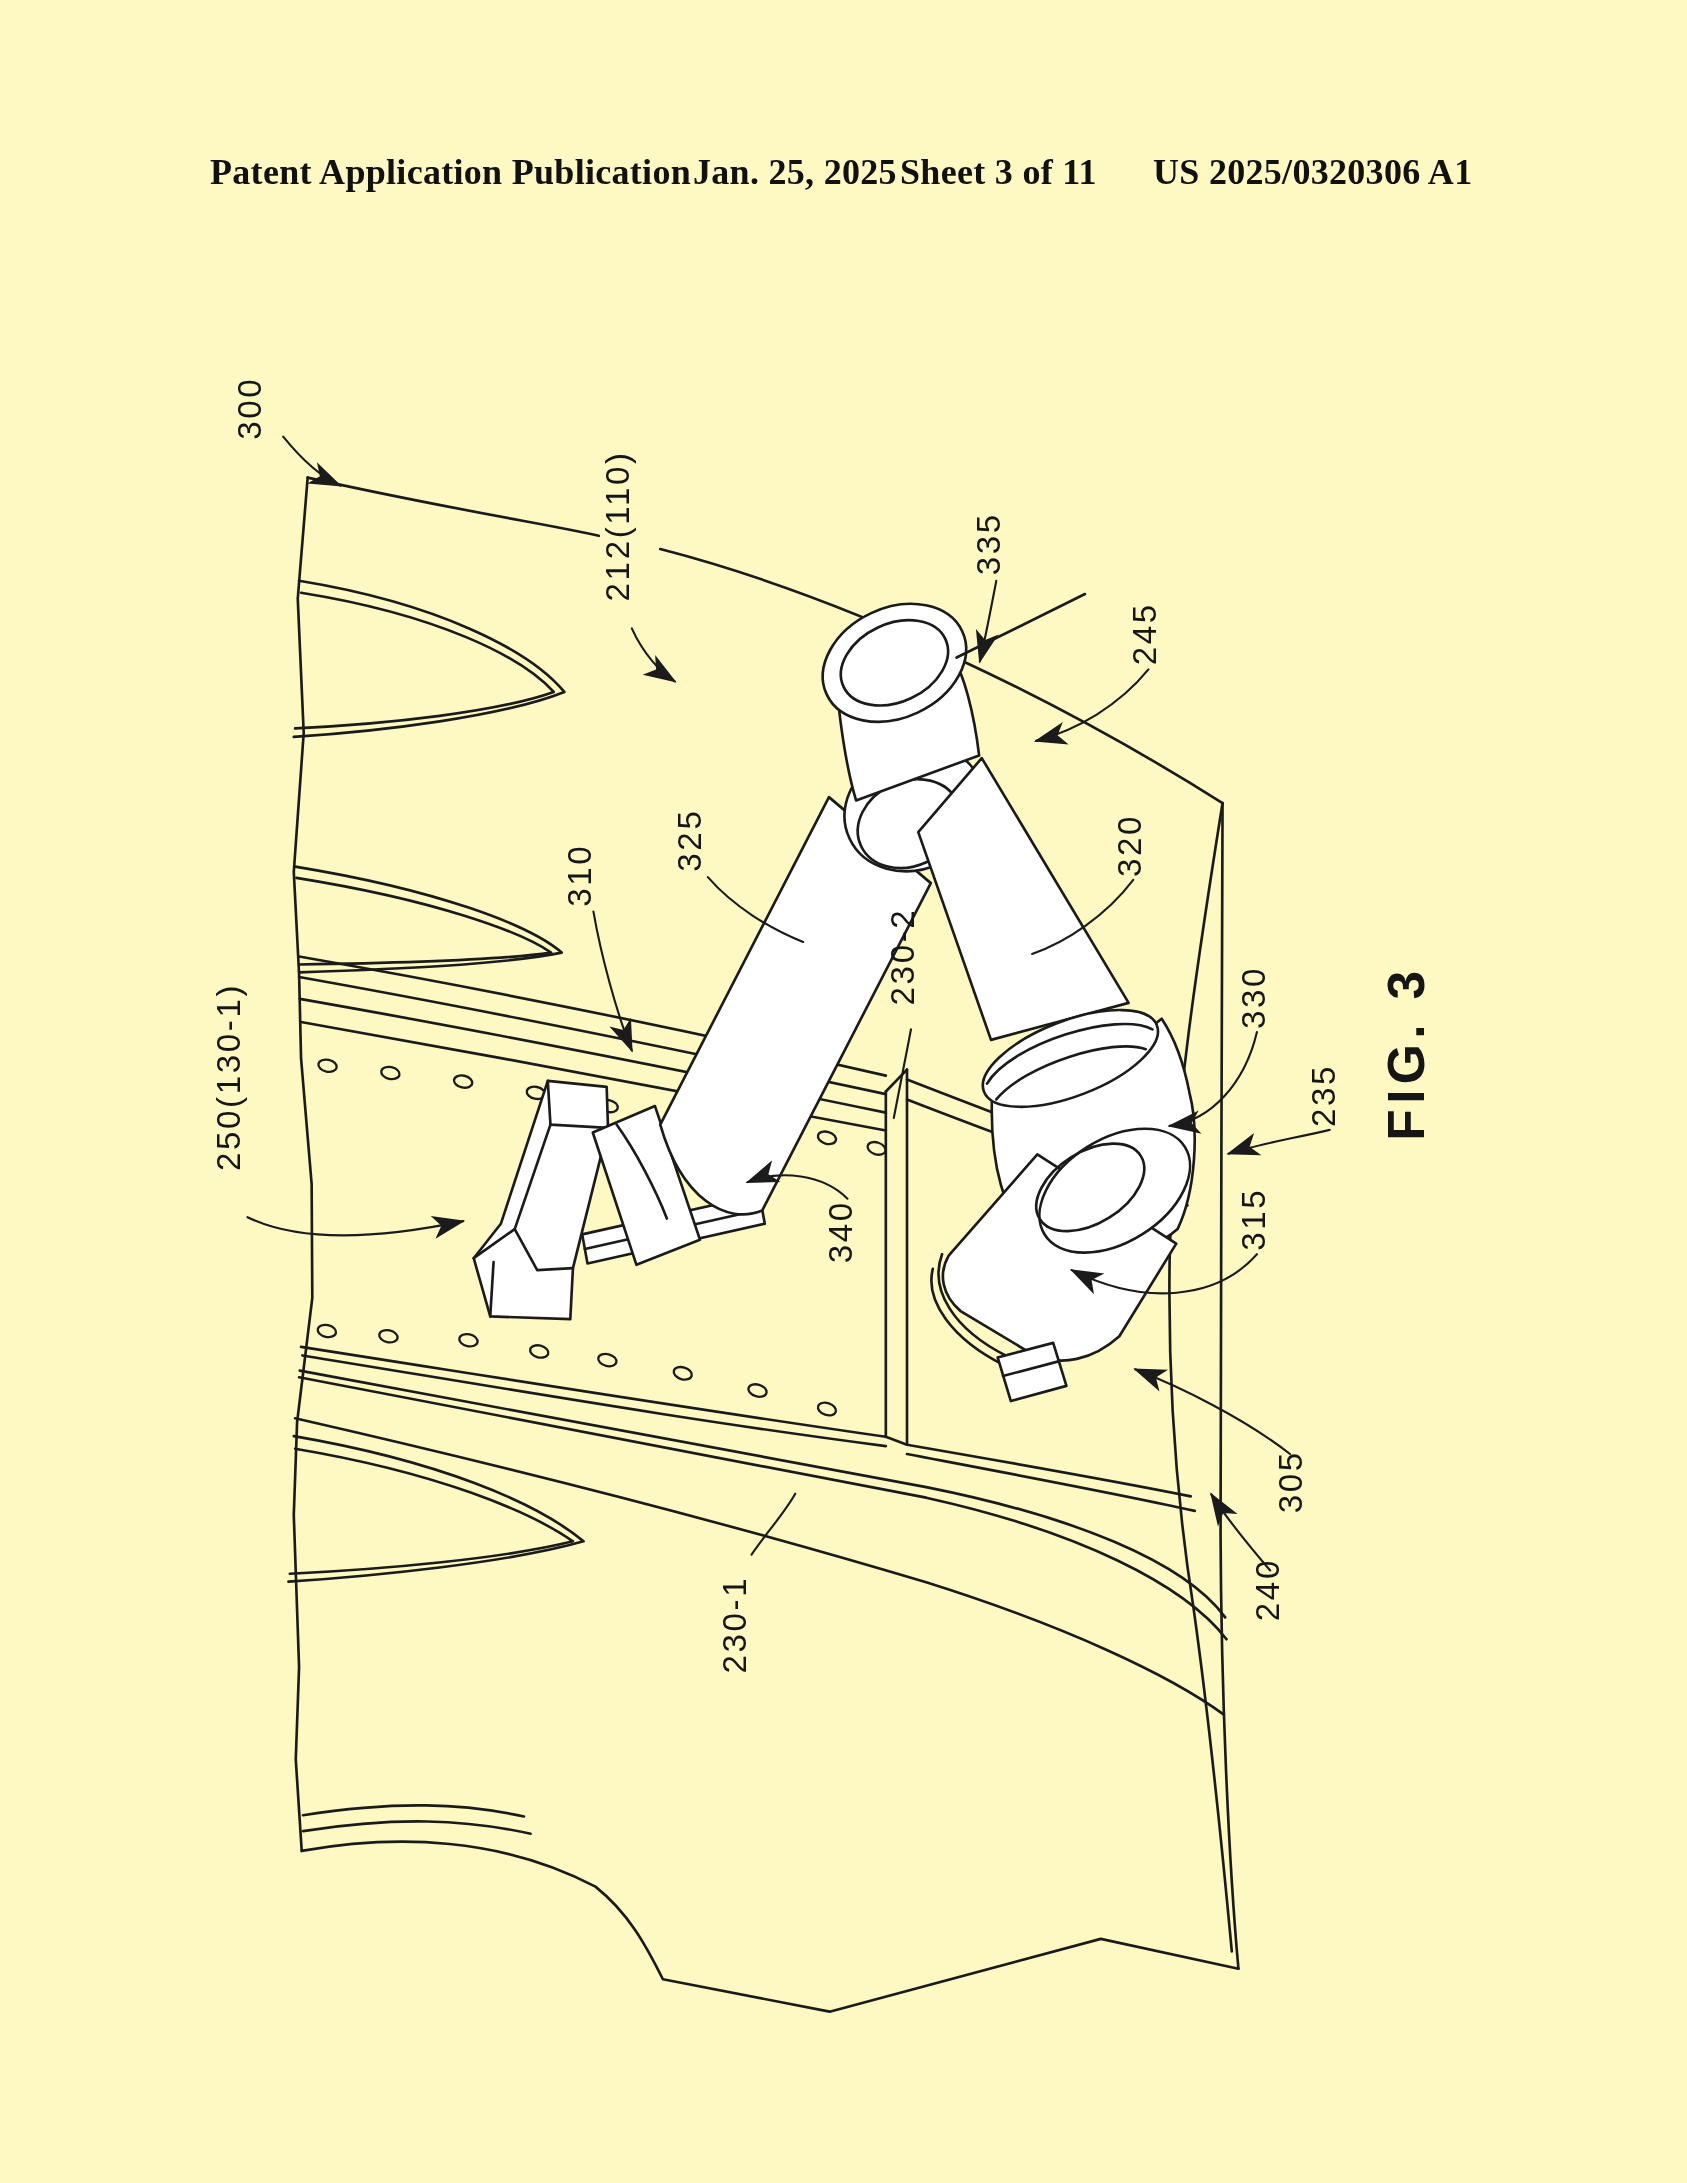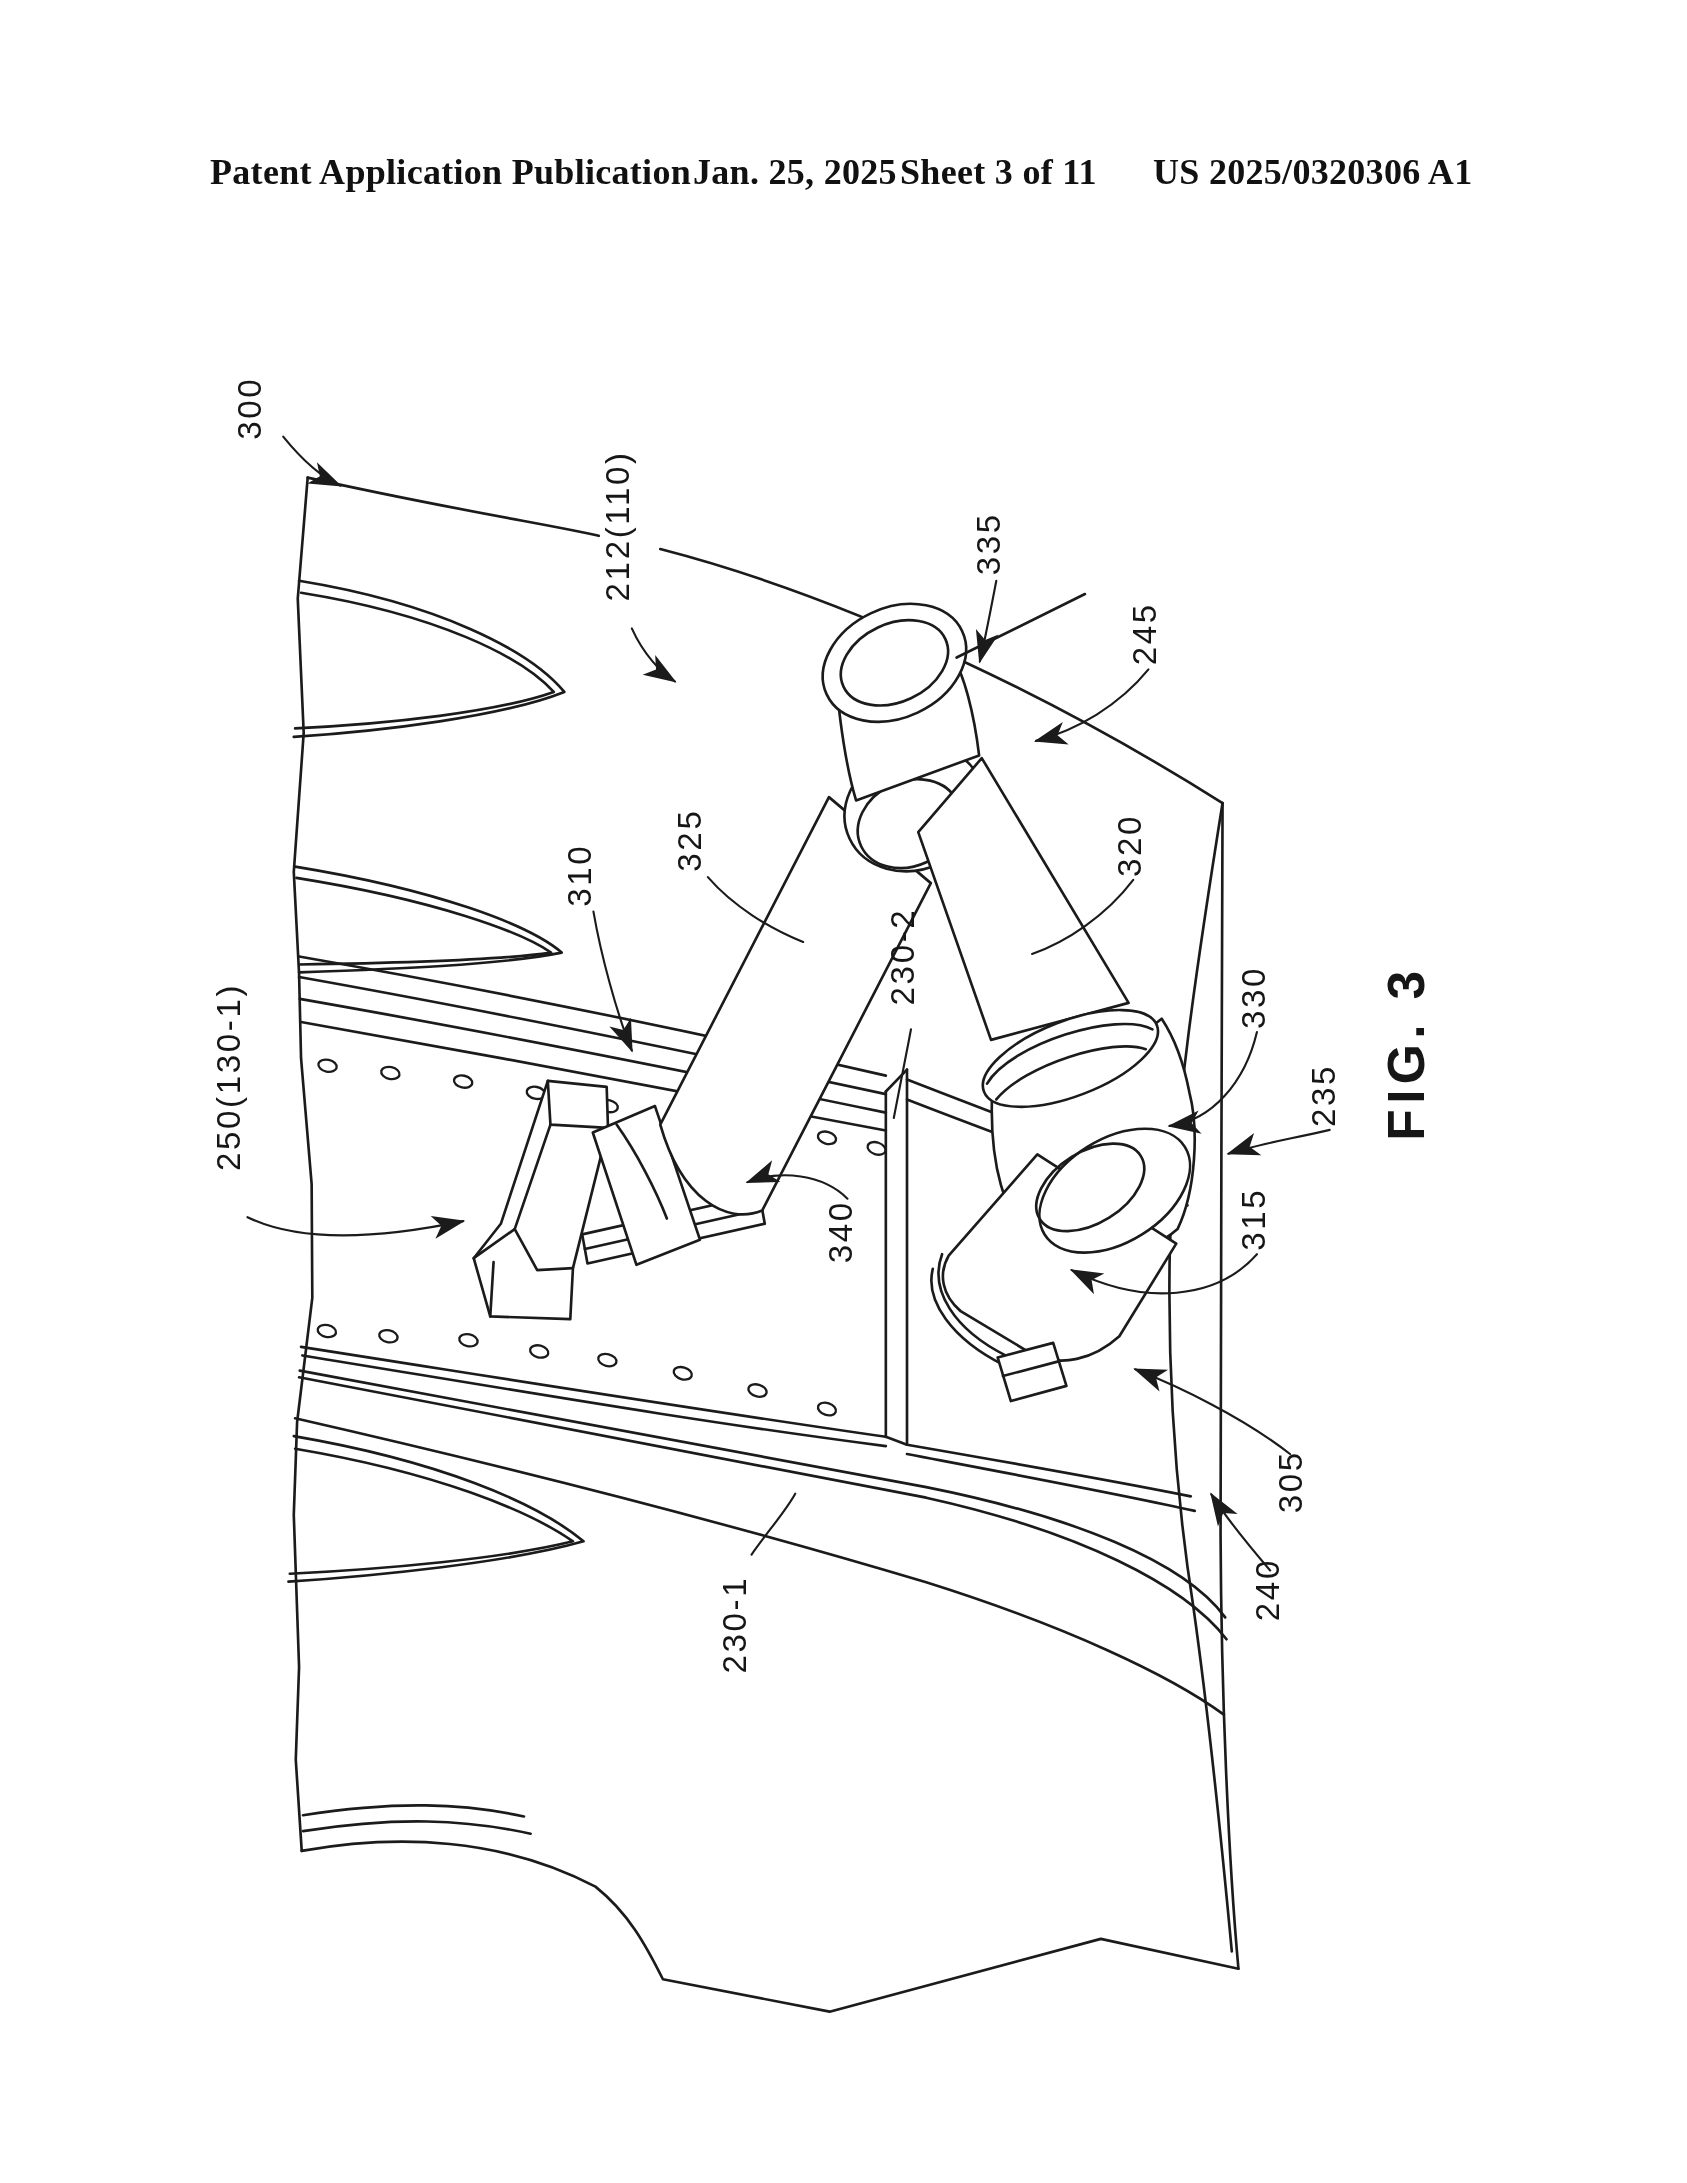--- a/index.html
+++ b/index.html
@@ -1,19 +1,19 @@
 <!DOCTYPE html>
 <html style="font-size:10.6px"><head>
 <meta charset="utf-8">
 <style>
   html,body{margin:0;padding:0;background:#e8e8e8;}
   .page{
     position:relative;
     width:1687px;height:2183px;
-    background:#ffffff;
+    background:#fef9c3;
     overflow:hidden;
     font-family:"Liberation Serif",serif;
   }
   .hdr{position:absolute;top:0;left:0;width:100%;height:198px;}
   .hdr span{
     position:absolute;top:151px;
     font-size:36px;font-weight:bold;color:#111;
     white-space:nowrap;letter-spacing:0.3px;
   }
   .hdr .h-left{left:210px;}

